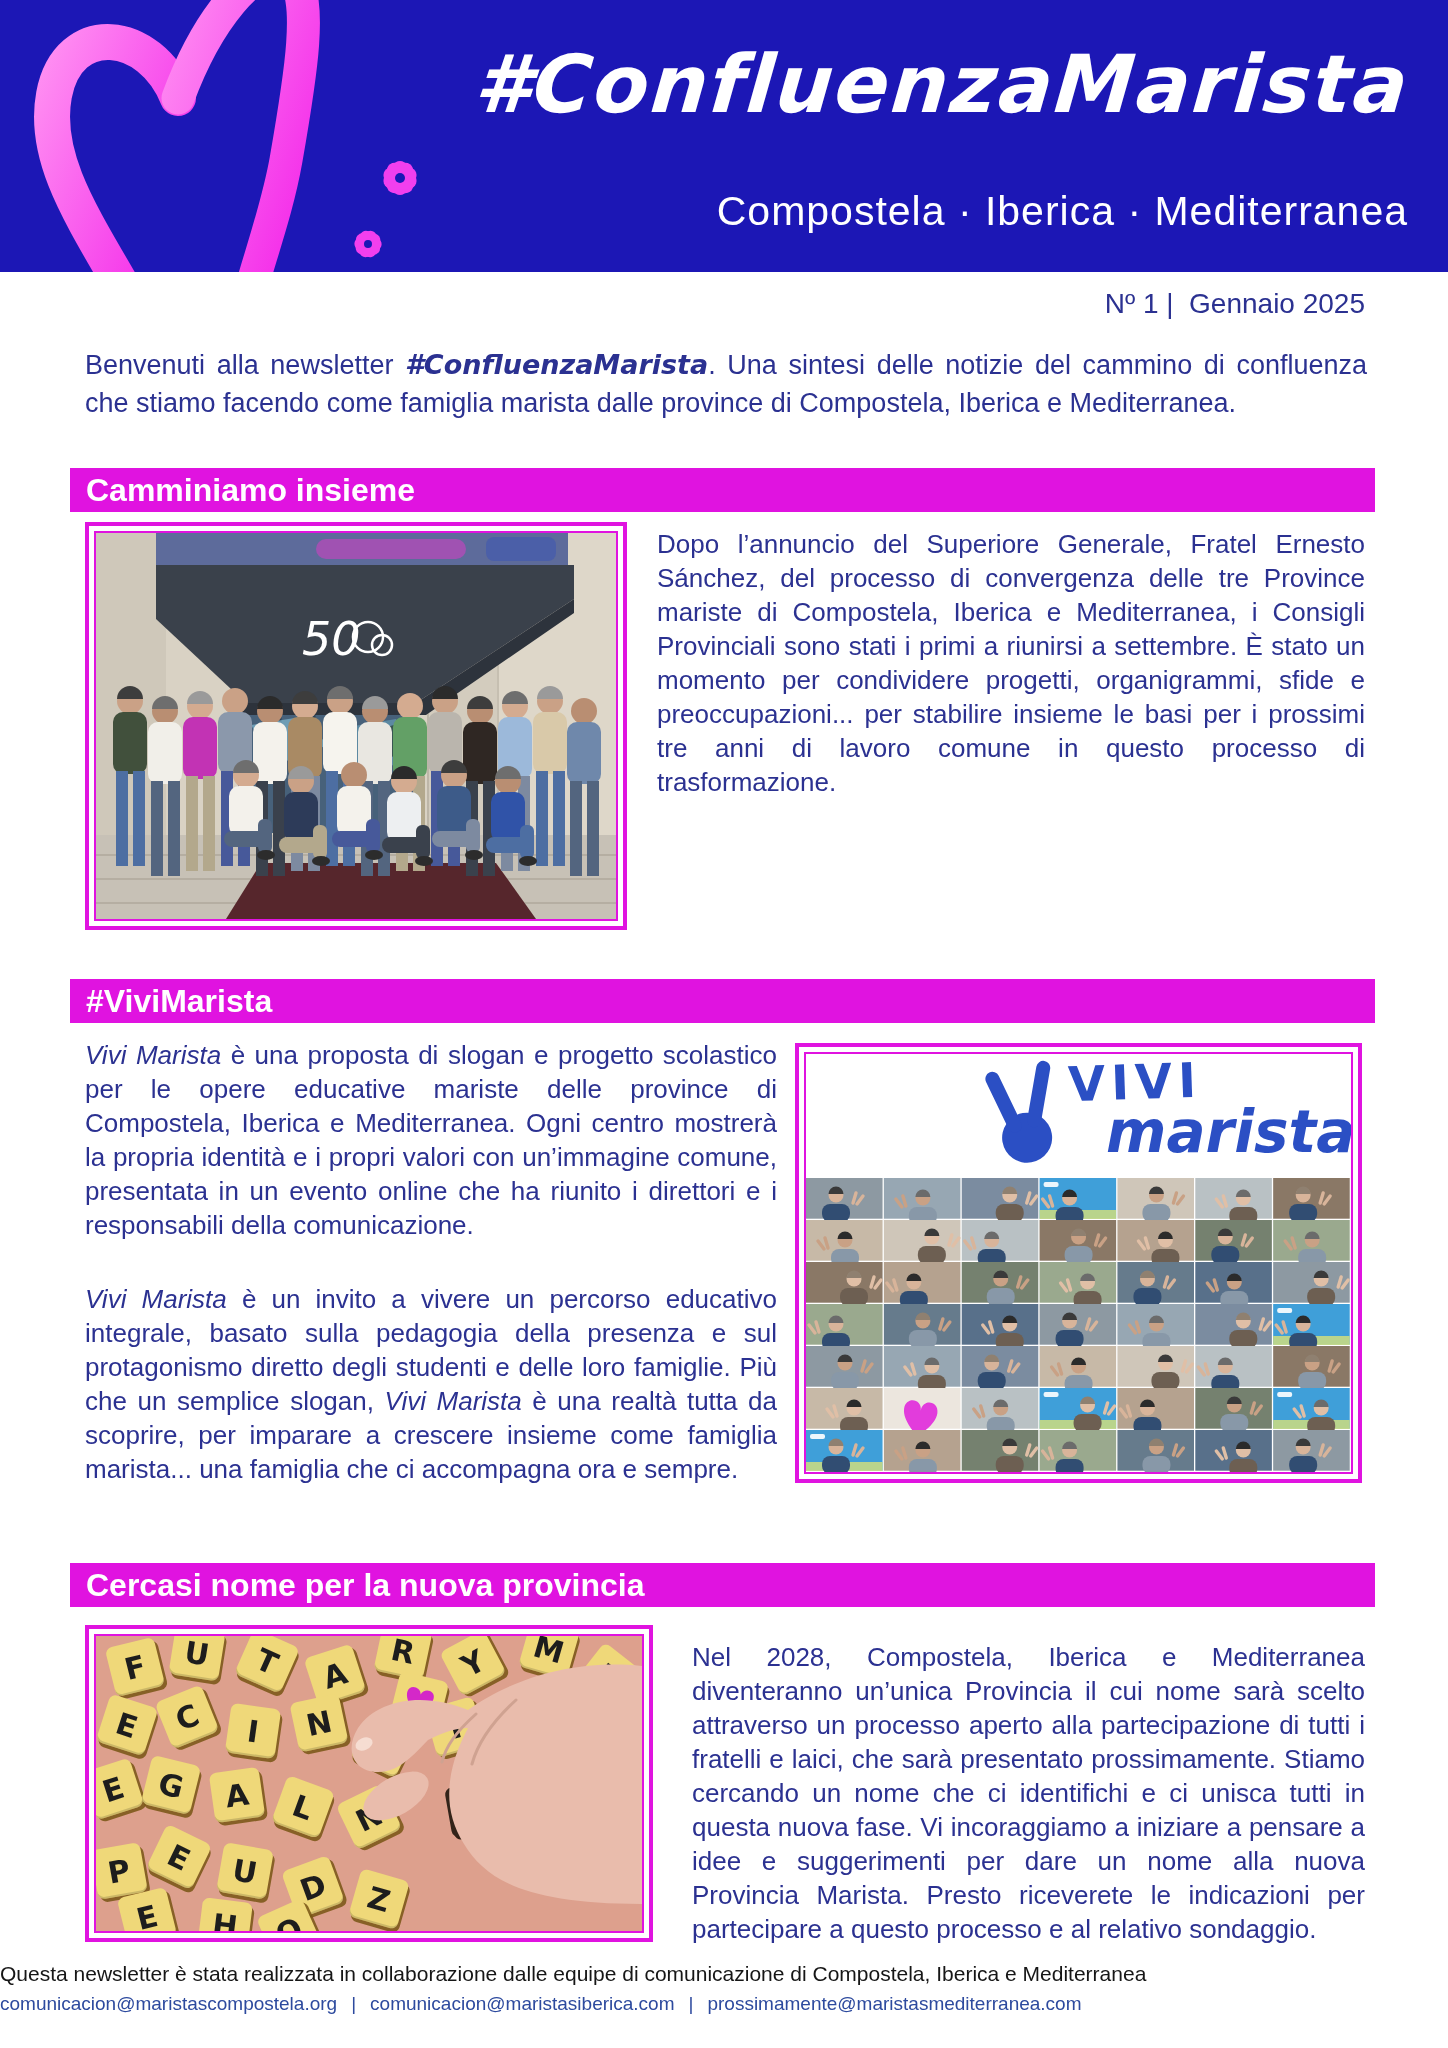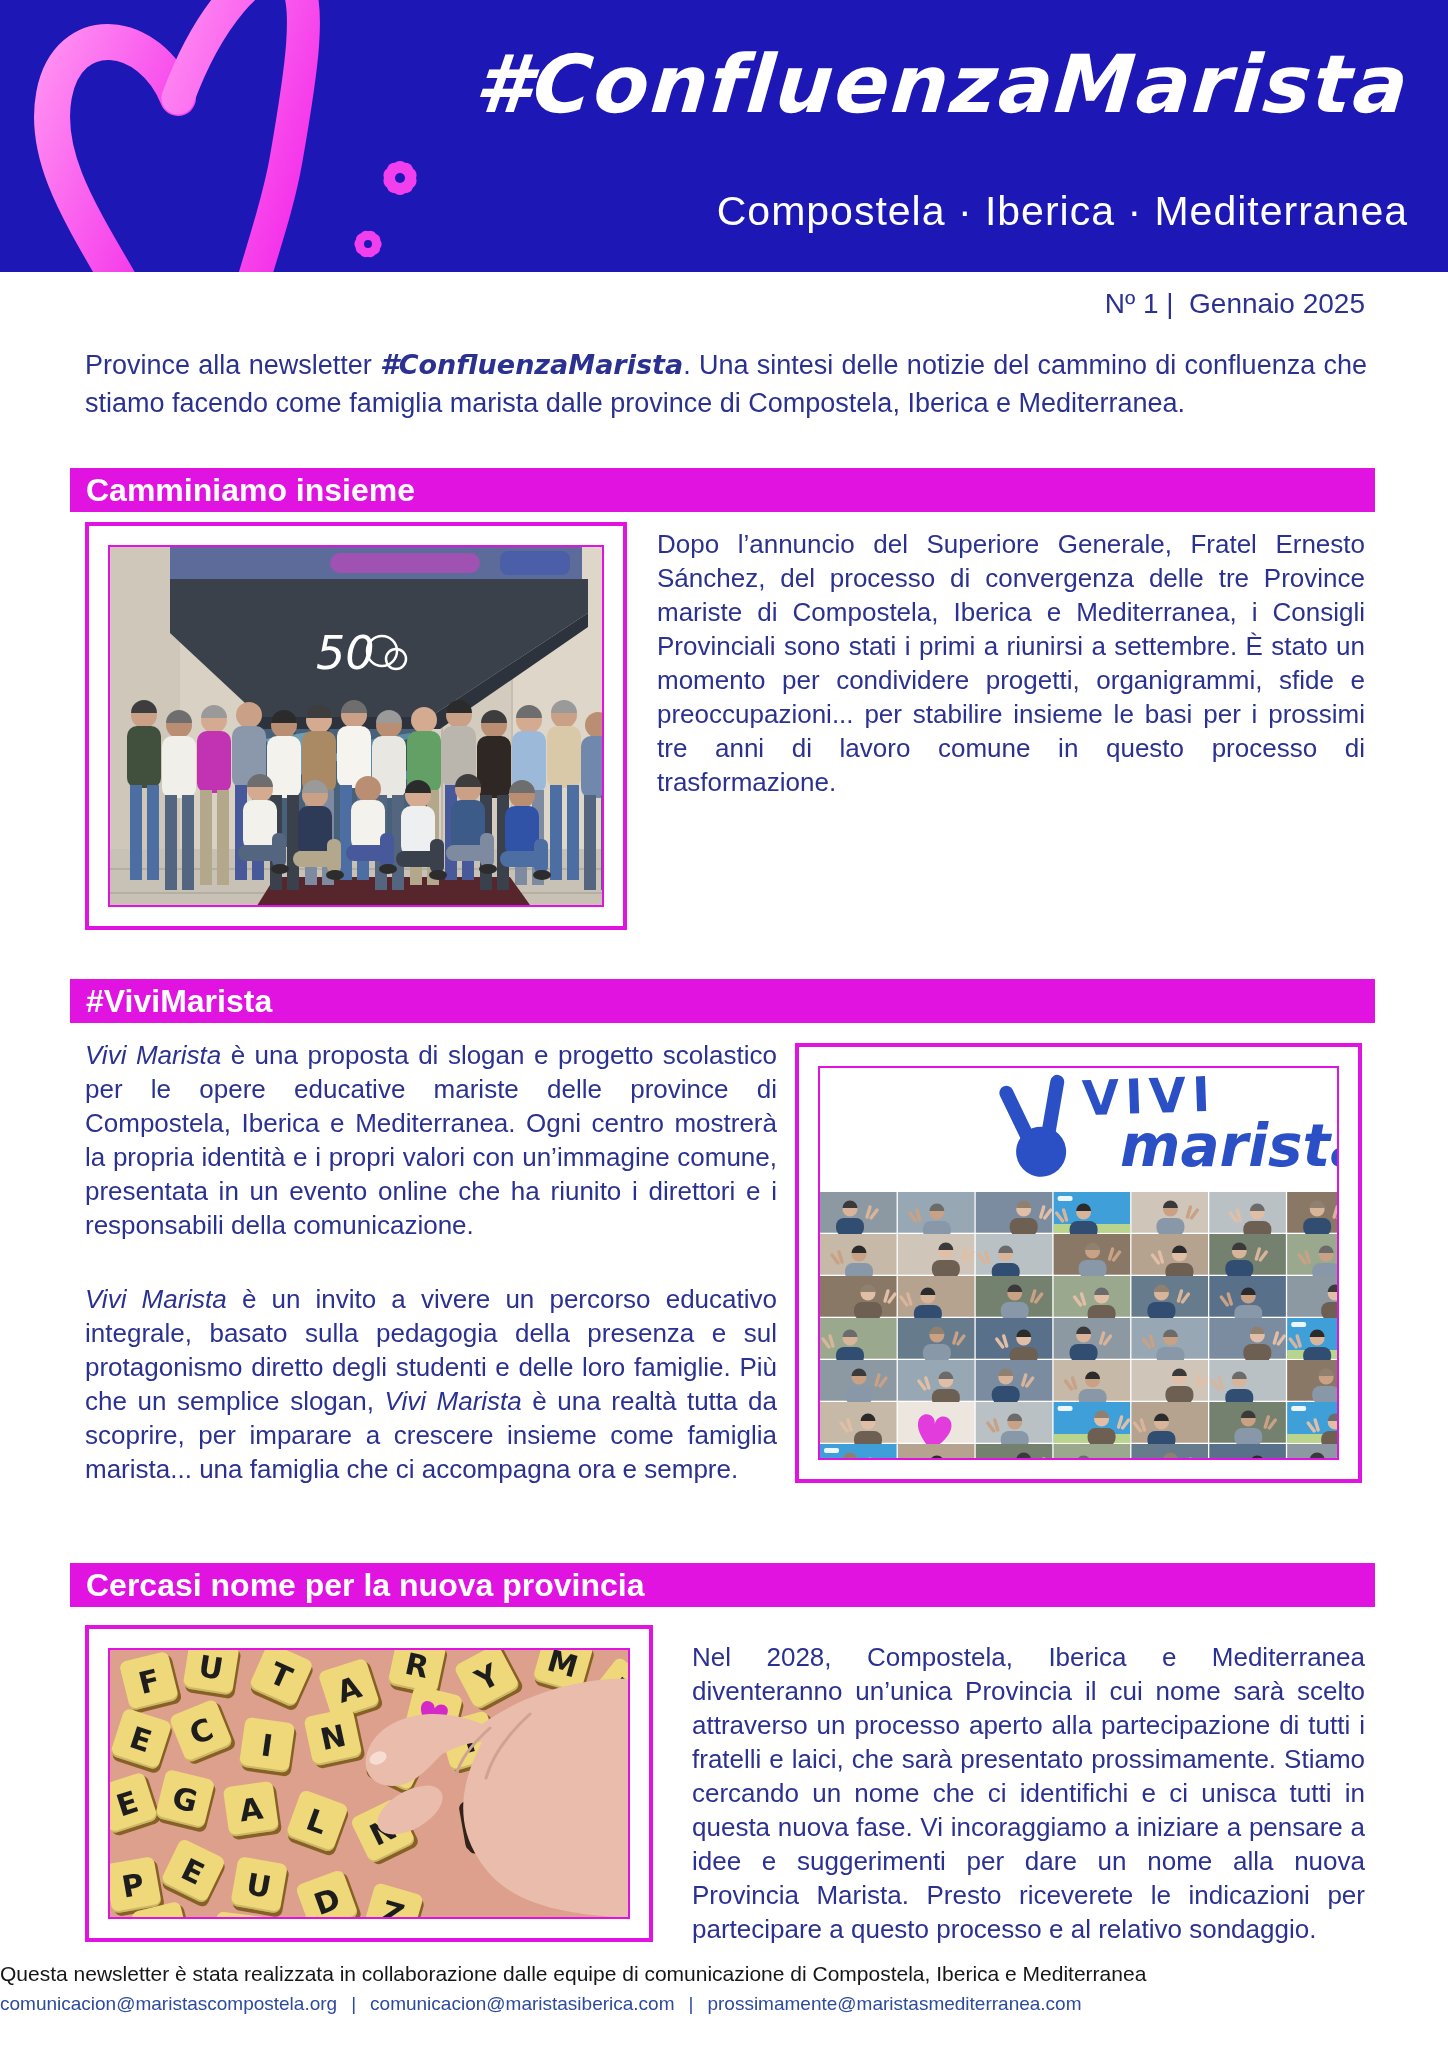--- a/index.html
+++ b/index.html
@@ -18,21 +18,21 @@
   .brand-sub{position:absolute;top:188px;right:40px;color:#fff;font-size:41px;letter-spacing:1px;white-space:nowrap;}
   
   .issue{position:absolute;top:288px;right:83px;font-weight:normal;font-size:28px;color:var(--body-text);white-space:pre;margin-left:32px;}
   .intro{position:absolute;left:85px;top:346px;width:1282px;font-size:27px;line-height:38px;
         color:var(--body-text);text-align:justify;margin:0;}
   .brand-inline{font-weight:bold;font-style:italic;font-family:"DejaVu Sans",sans-serif;}
   
   .bar{position:absolute;left:70px;width:1305px;height:44px;background:var(--accent);color:#fff;
        font-size:32px;font-weight:bold;line-height:44px;padding-left:16px;box-sizing:border-box;white-space:nowrap;}
   
-  .pframe{position:absolute;border:4px solid var(--accent);background:#fff;padding:19px;box-sizing:border-box;}
+  .pframe{position:absolute;border:4px solid var(--accent);background:#fff;padding:5px;box-sizing:border-box;}
   .pinner{border:2px solid var(--accent);width:100%;height:100%;box-sizing:border-box;overflow:hidden;position:relative;background:#eee;}
   
   .col{position:absolute;color:var(--body-text);font-size:26px;line-height:34px;text-align:justify;}
   .col p{margin:0 0 40px 0;}
   .it{font-style:italic;}
   
   .vlogo{position:absolute;left:0;top:0;width:100%;height:124px;background:#fff;}
   .vlogo .w1{position:absolute;left:262px;top:0px;font-size:48px;font-weight:bold;color:var(--vivi-blue);
        letter-spacing:6px;font-family:"DejaVu Sans",sans-serif;transform:rotate(-2deg);}
   .vlogo .w2{position:absolute;left:300px;top:44px;font-size:58px;font-weight:bold;font-style:italic;
@@ -93,21 +93,21 @@
           <circle r="5" fill="#1c17b5"></circle>
         </g>
       </g>
     </svg>
     <div class="brand-title">#ConfluenzaMarista</div>
     <div class="brand-sub">Compostela · Iberica · Mediterranea</div>
   </div>
 
   <div class="issue">Nº 1 |  Gennaio 2025</div>
 
-  <p class="intro"><span>Province alla newsletter </span><span class="brand-inline">#ConfluenzaMarista</span><span>. Una sintesi delle notizie del cammino di confluenza che stiamo facendo come famiglia marista dalle province di Compostela, Iberica e Mediterranea.</span></p>
+  <p class="intro"><span>Benvenuti alla newsletter </span><span class="brand-inline">#ConfluenzaMarista</span><span>. Una sintesi delle notizie del cammino di confluenza che stiamo facendo come famiglia marista dalle province di Compostela, Iberica e Mediterranea.</span></p>
 
   <div class="bar" style="top:468px;">Camminiamo insieme</div>
 
   <div class="pframe" style="left:85px;top:522px;width:542px;height:408px;">
     <div class="pinner">
         <div id="photo1-art"><svg width="520" height="386" viewBox="0 0 520 386" xmlns="http://www.w3.org/2000/svg">
             <rect width="520" height="386" fill="#d9d2c4"></rect>
             <rect x="0" y="0" width="70" height="386" fill="#cfc8ba"></rect>
             <rect x="402" y="0" width="118" height="386" fill="#ded7c9"></rect>
             <rect x="332" y="30" width="70" height="330" fill="#d3ccbe"></rect>

